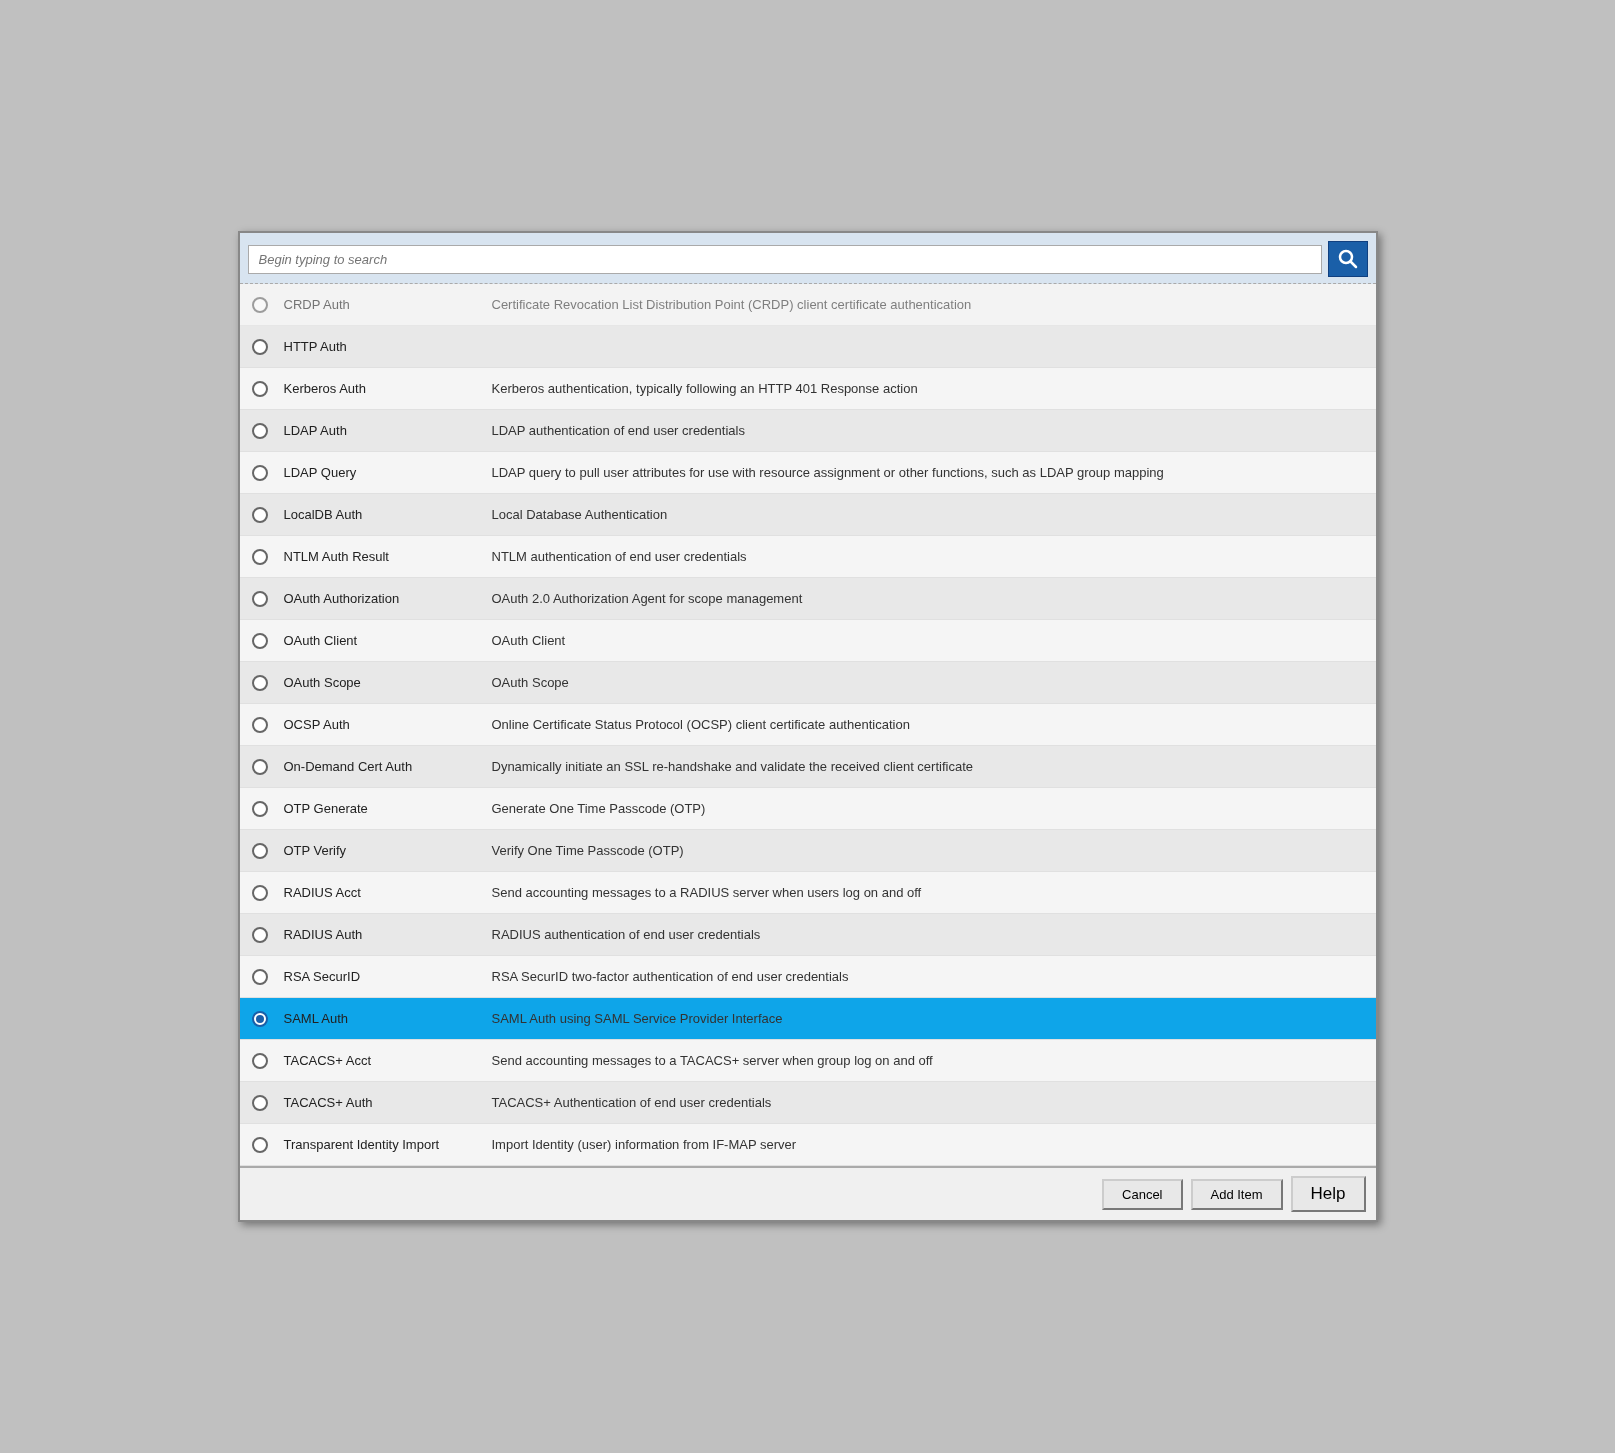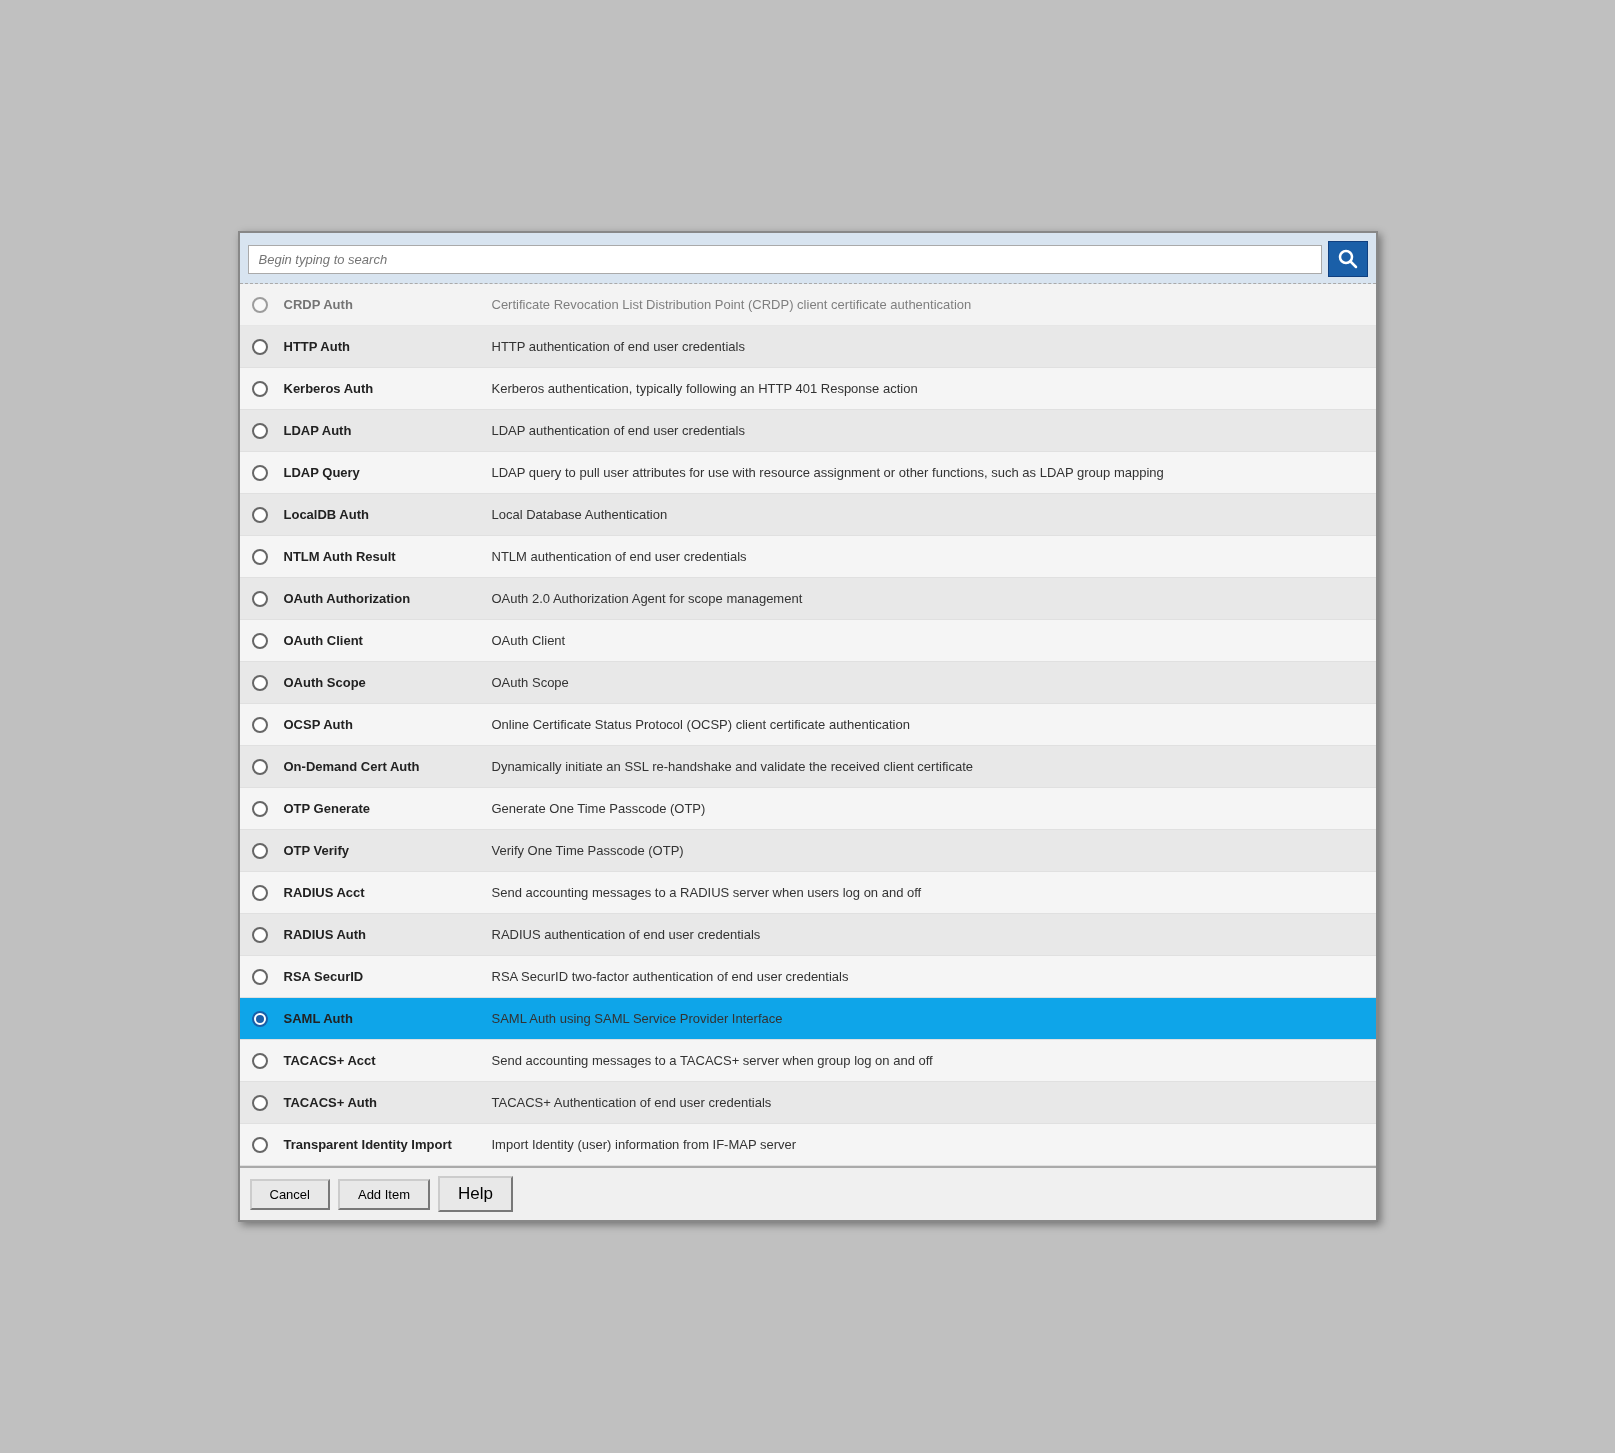--- a/index.html
+++ b/index.html
@@ -108,38 +108,38 @@
       content: '';
       width: 8px;
       height: 8px;
       border-radius: 50%;
       background: #1a5fa8;
     }
 
     .item-name {
       width: 200px;
       flex-shrink: 0;
-      font-weight: bold;
+      font-weight: normal;
       color: #222;
     }
 
     .item-description {
       flex: 1;
       color: #333;
       margin-left: 8px;
     }
 
     .footer {
       display: flex;
       align-items: center;
       padding: 8px 10px;
       background: #f0f0f0;
       border-top: 2px solid #aaa;
       gap: 8px;
-      justify-content: flex-start;
+      justify-content: flex-end;
     }
 
     .footer-left {
       display: flex;
       gap: 8px;
     }
 
     .btn {
       padding: 6px 18px;
       border: 2px outset #ccc;
@@ -179,21 +179,20 @@
 
   <div class="list-container" id="list-container">
   <div class="list-item partial">
         <div class="radio-btn"></div>
         <span class="item-name">CRDP Auth</span>
         <span class="item-description">Certificate Revocation List Distribution Point (CRDP) client certificate authentication</span>
       </div>
       <div class="list-item">
         <div class="radio-btn"></div>
         <span class="item-name">HTTP Auth</span>
-        <span class="item-description">HTTP authentication of end user credentials</span>
       </div>
       <div class="list-item">
         <div class="radio-btn"></div>
         <span class="item-name">Kerberos Auth</span>
         <span class="item-description">Kerberos authentication, typically following an HTTP 401 Response action</span>
       </div>
       <div class="list-item">
         <div class="radio-btn"></div>
         <span class="item-name">LDAP Auth</span>
         <span class="item-description">LDAP authentication of end user credentials</span>

